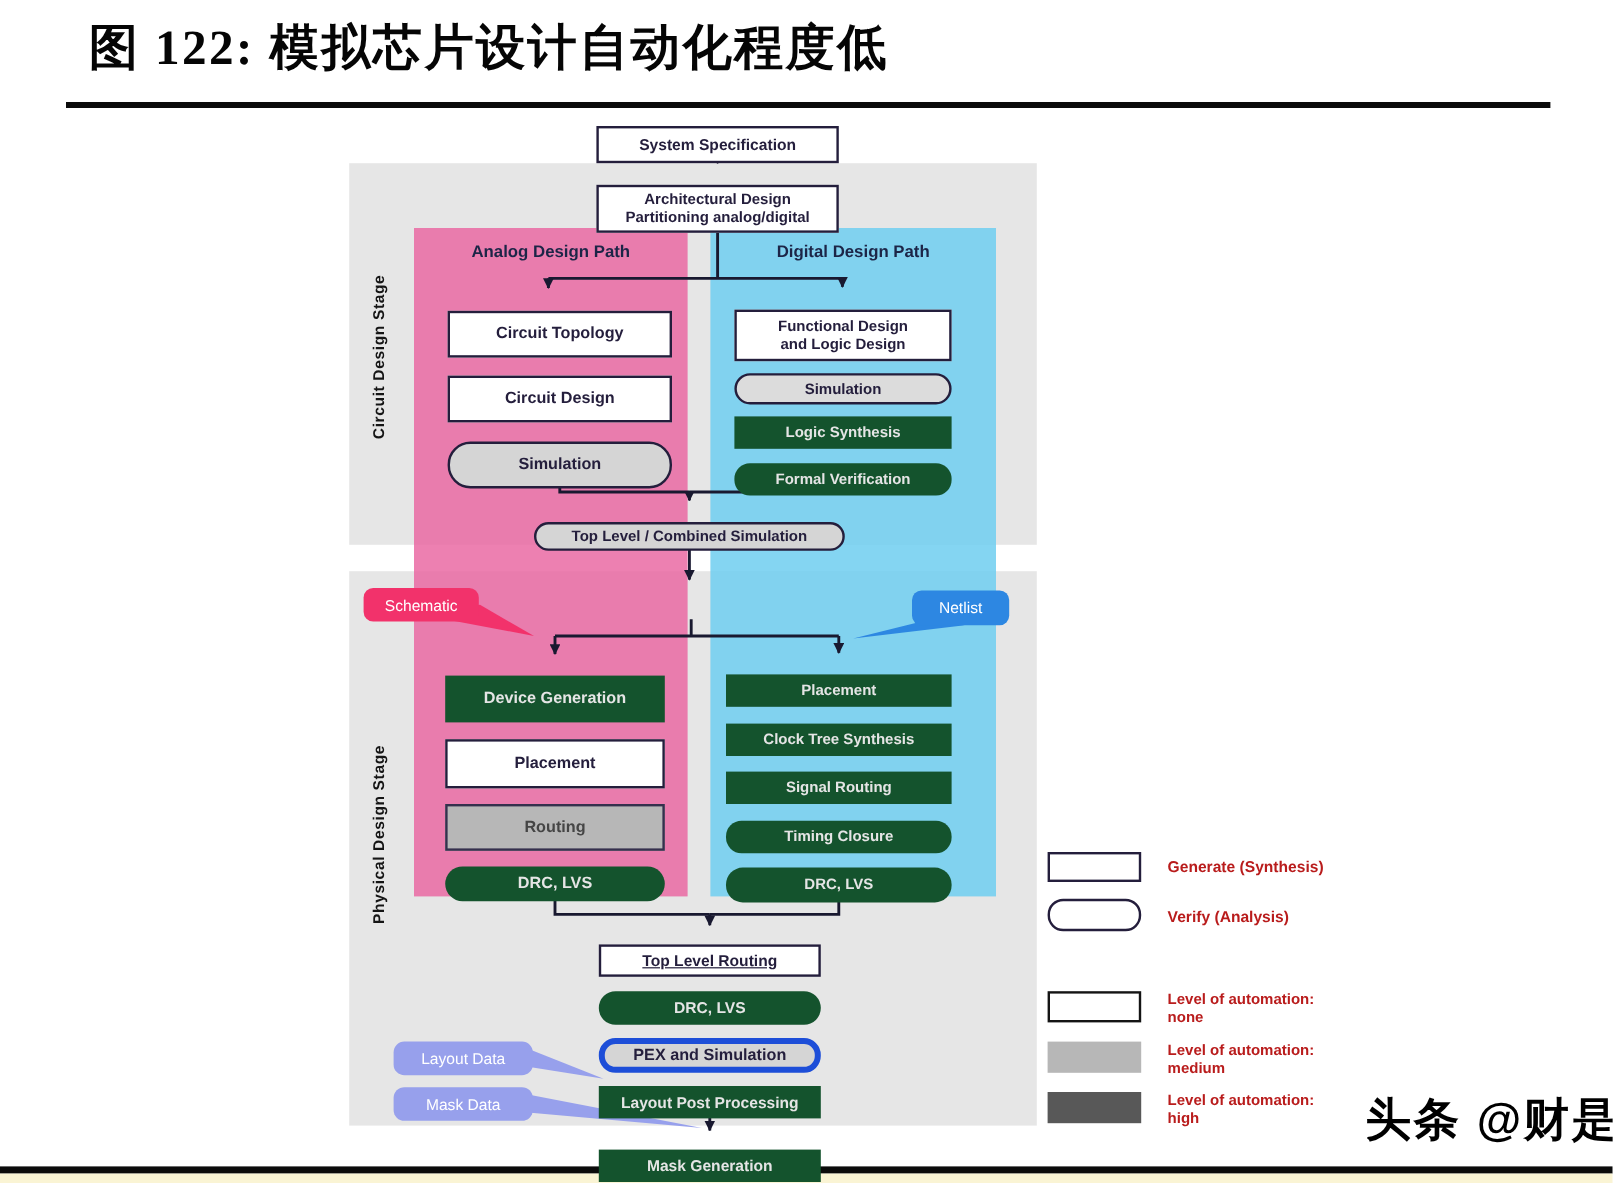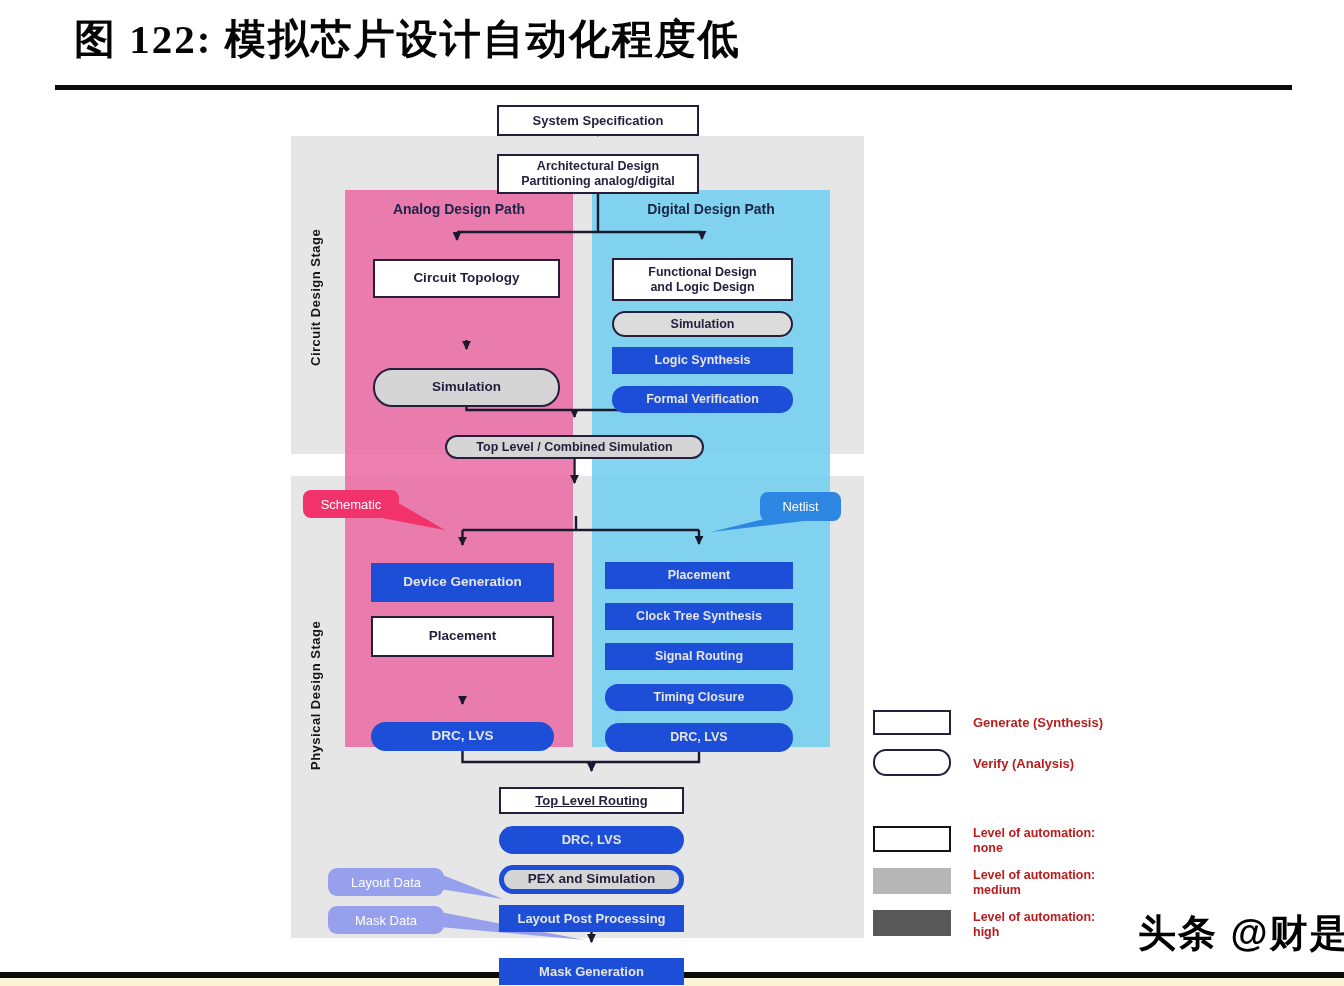--- a/index.html
+++ b/index.html
@@ -13,21 +13,21 @@
   .col-analog{background:rgba(233,100,160,0.82);}
   .col-digital{background:rgba(110,206,240,0.85);}
   .pathlabel{font-size:14px;font-weight:800;color:#1c2547;text-align:center;}
   .stagelabel{writing-mode:vertical-rl;transform:rotate(180deg);font-size:13px;font-weight:800;
               color:#151515;text-align:center;letter-spacing:.5px;}
   .box{display:flex;flex-direction:column;align-items:center;justify-content:center;
        text-align:center;font-weight:700;line-height:1.2;margin-top:12px;}
   .w{background:#ffffff;border:2.4px solid #241e3c;color:#241e3c;}
   .lg{background:#d5d5d5;border:2.4px solid #241e3c;color:#241e3c;}
   .mg{background:#b7b7b7;border:2px solid #35304d;color:#454545;}
-  .dk{background:#1d4ed8;color:#e5e5e5;}
+  .dk{background:#14532d;color:#e5e5e5;}
   .bubble{display:flex;align-items:center;justify-content:center;color:#ffffff;
           font-weight:400;font-size:13px;border-radius:8px;text-align:center;}
   .bub-schematic{background:#f2326b;}
   .bub-netlist{background:#2d87e2;}
   .bub-data{background:#97a0ec;}
   .legend-shape{background:#ffffff;border:2.6px solid #241e3c;}
   .legend-text{font-size:13px;font-weight:600;color:#b91c1c;line-height:1.18;}
   .watermark{font-weight:800;font-size:38px;color:#000;letter-spacing:2px;white-space:nowrap;
              text-shadow:-2px -2px 0 #fff,2px -2px 0 #fff,-2px 2px 0 #fff,2px 2px 0 #fff;}
   svg{overflow:visible;}
@@ -97,35 +97,37 @@
   </svg>
 
   <div class="abs box w" style="left:497px;top:93px;width:202px;height:31px;font-size:13px;z-index:4;">System Specification</div>
 
   <div class="abs box w" style="left:497px;top:142px;width:202px;height:40px;font-size:12.5px;z-index:4;">
     <span>Architectural Design</span>
     <span>Partitioning analog/digital</span>
   </div>
 
   <div class="abs box w" style="left:373px;top:247px;width:187px;height:39px;font-size:13.5px;z-index:4;">Circuit Topology</div>
+  <div class="abs box w" style="left:373px;top:301px;width:187px;height:39px;font-size:13.5px;z-index:4;">Circuit Design</div>
   <div class="abs box lg" style="left:373px;top:356px;width:187px;height:39px;font-size:13.5px;border-radius:19px;z-index:4;">Simulation</div>
 
   <div class="abs box w" style="left:612px;top:246px;width:181px;height:43px;font-size:12.5px;z-index:4;">
     <span>Functional Design</span>
     <span>and Logic Design</span>
   </div>
   <div class="abs box lg" style="left:612px;top:299px;width:181px;height:26px;font-size:12.5px;border-radius:13px;background:#dcdcdc;z-index:4;">Simulation</div>
   <div class="abs box dk" style="left:612px;top:335px;width:181px;height:27px;font-size:12.5px;z-index:4;">Logic Synthesis</div>
   <div class="abs box dk" style="left:612px;top:374px;width:181px;height:27px;font-size:12.5px;border-radius:13px;z-index:4;">Formal Verification</div>
 
   <div class="abs box lg" style="left:445px;top:423px;width:259px;height:24px;font-size:12.5px;border-radius:12px;z-index:4;">Top Level / Combined Simulation</div>
 
 
   <div class="abs box dk" style="left:371px;top:551px;width:183px;height:39px;font-size:13.5px;z-index:4;">Device Generation</div>
   <div class="abs box w" style="left:371px;top:604px;width:183px;height:41px;font-size:13.5px;z-index:4;">Placement</div>
+  <div class="abs box mg" style="left:371px;top:658px;width:183px;height:39px;font-size:13.5px;z-index:4;">Routing</div>
   <div class="abs box dk" style="left:371px;top:710px;width:183px;height:29px;font-size:13.5px;border-radius:15px;z-index:4;">DRC, LVS</div>
 
   <div class="abs box dk" style="left:605px;top:550px;width:188px;height:27px;font-size:12.5px;z-index:4;">Placement</div>
   <div class="abs box dk" style="left:605px;top:591px;width:188px;height:27px;font-size:12.5px;z-index:4;">Clock Tree Synthesis</div>
   <div class="abs box dk" style="left:605px;top:631px;width:188px;height:27px;font-size:12.5px;z-index:4;">Signal Routing</div>
   <div class="abs box dk" style="left:605px;top:672px;width:188px;height:27px;font-size:12.5px;border-radius:13px;z-index:4;">Timing Closure</div>
   <div class="abs box dk" style="left:605px;top:711px;width:188px;height:29px;font-size:12.5px;border-radius:14px;z-index:4;">DRC, LVS</div>
 
   <div class="abs box w" style="left:499px;top:775px;width:185px;height:27px;font-size:13px;z-index:4;text-decoration:underline;">Top Level Routing</div>
   <div class="abs box dk" style="left:499px;top:814px;width:185px;height:28px;font-size:13px;border-radius:14px;z-index:4;">DRC, LVS</div>

